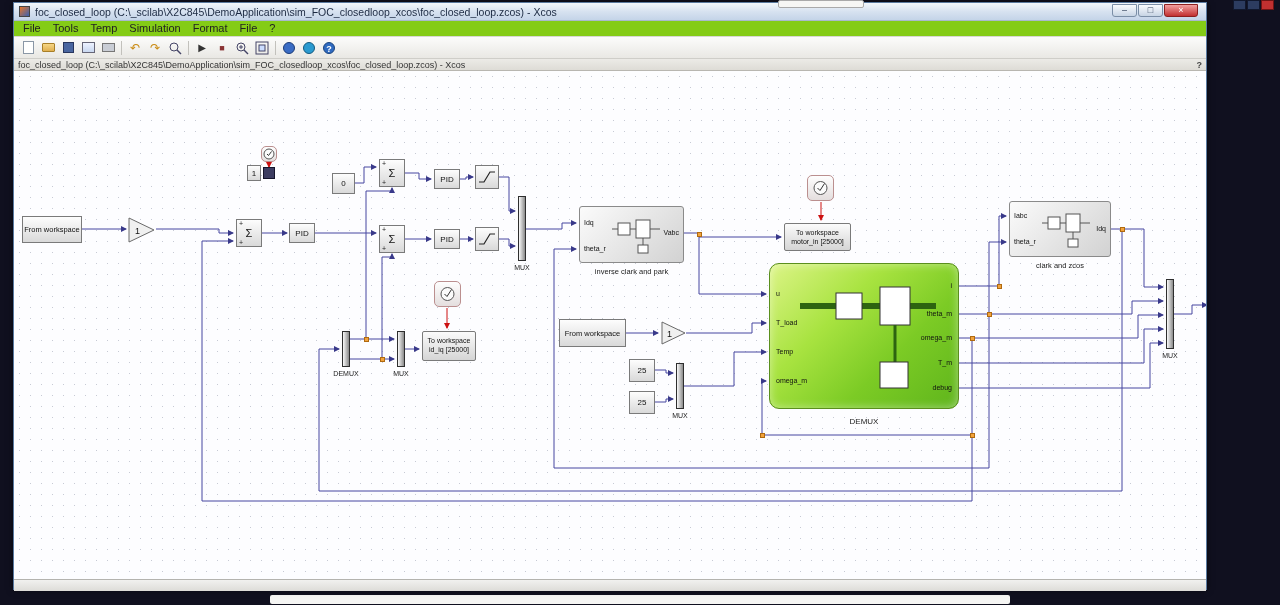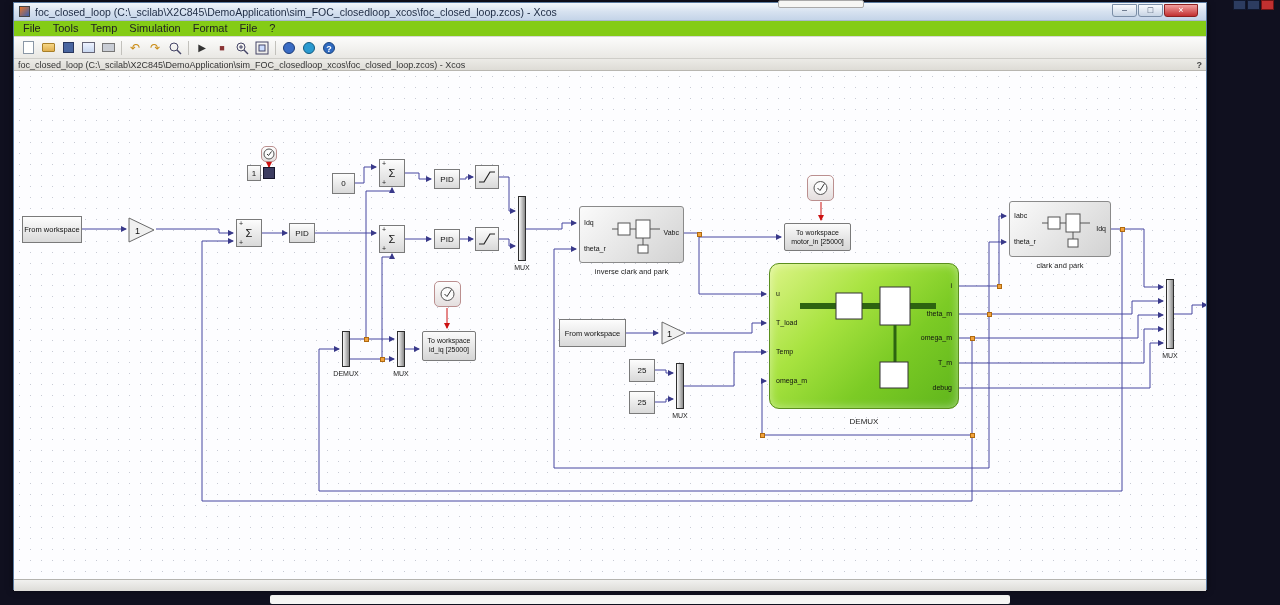--- a/index.html
+++ b/index.html
@@ -385,21 +385,21 @@
         <span class="plab" style="left:4px;top:36px">theta_r</span>
         <span class="plab" style="right:4px;top:23px">Idq</span>
         <svg style="position:absolute;left:30px;top:8px" width="52" height="40">
           <line x1="2" y1="13" x2="50" y2="13" stroke="#555"></line>
           <rect x="8" y="7" width="12" height="12" fill="#fff" stroke="#555"></rect>
           <rect x="26" y="4" width="14" height="18" fill="#fff" stroke="#555"></rect>
           <line x1="33" y1="22" x2="33" y2="29" stroke="#555"></line>
           <rect x="28" y="29" width="10" height="8" fill="#fff" stroke="#555"></rect>
         </svg>
       </div>
-      <span class="blab" style="left:996px;top:190px;width:100px">clark and park</span>
+      <span class="blab" style="left:996px;top:190px;width:100px">clark and zcos</span>
 
       <div class="bar" style="left:1152px;top:208px;height:70px"></div>
       <span class="barlab" style="left:1141px;top:281px;width:30px">MUX</span>
       <div class="scope" style="left:1215px;top:173px;width:27px;height:26px">
         <svg width="23" height="22">
             <circle cx="11.5" cy="11" r="6.5" fill="#fbfbfb" stroke="#555"></circle>
             <polyline points="8.5,11 11,13.5 15.5,6.5" fill="none" stroke="#333"></polyline>
           </svg>
       </div>
       <div class="tws" style="left:1196px;top:220px;width:66px;height:28px">

